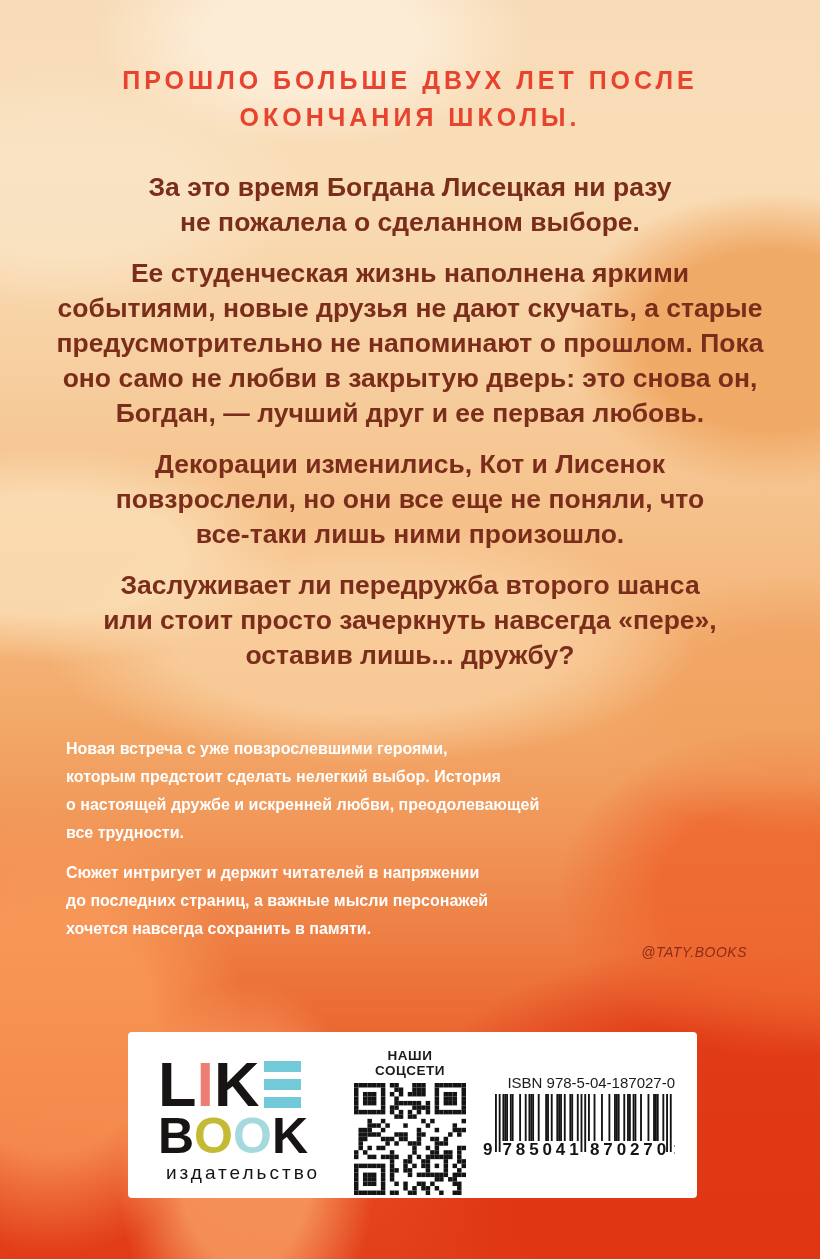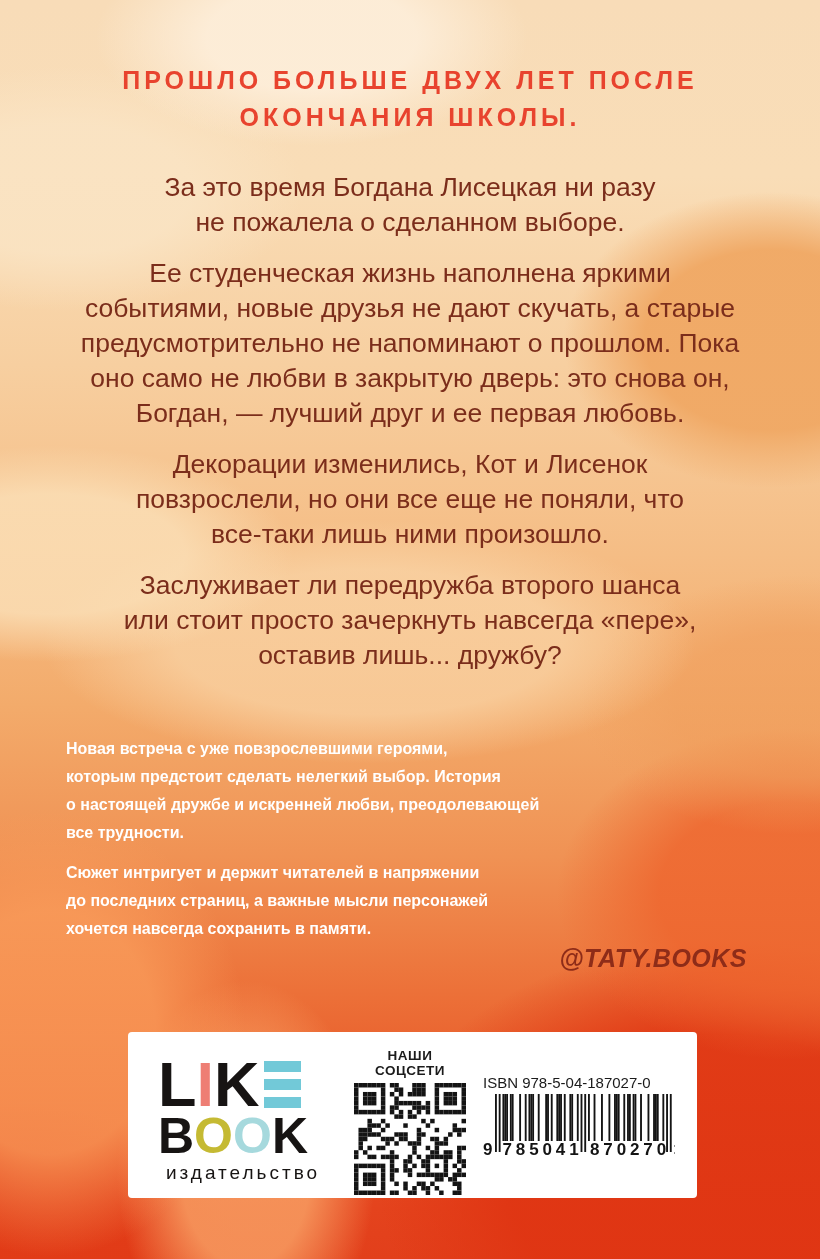--- a/index.html
+++ b/index.html
@@ -20,43 +20,43 @@
       radial-gradient(ellipse 440px 310px at 88% 94%, rgba(223,52,18,.85) 0 48%, rgba(223,52,18,0) 78%),
       radial-gradient(ellipse 320px 210px at 0% 100%, rgba(225,58,22,.8) 0 45%, rgba(225,58,22,0) 75%),
       linear-gradient(180deg,#f8dcb8 0%,#f9ddb7 14%,#f7cfa0 29%,#f5bd85 44%,#f3ab6b 56%,#f09254 68%,#ec7038 79%,#e75526 88%,#e4431d 96%,#e23f1b 100%);
   }
   
   .tagline{position:absolute;top:62px;left:0;right:0;text-align:center;
     font-weight:bold;font-size:25px;line-height:37px;letter-spacing:4px;
     color:var(--c-header,#e8432e);}
   .synopsis{position:absolute;top:170px;left:28px;right:28px;text-align:center;
     font-size:26.5px;line-height:35px;color:var(--c-body,#7b2d1b);}
-  .synopsis .para{margin:0 0 16px 0;}
+  .synopsis .para{margin:0 0 16px 0;font-weight:bold;}
   .synopsis .para div{white-space:nowrap;}
   .blurb{position:absolute;top:735px;left:66px;right:60px;text-align:left;
     font-size:16px;line-height:28px;font-weight:bold;color:var(--c-blurb,#ffffff);}
   .blurb .para{margin:0 0 12px 0;}
   .blurb .para div{white-space:nowrap;}
-  .handle{position:absolute;top:944px;right:73px;font-size:25px;font-weight:bold;
+  .handle{position:absolute;top:944px;right:73px;font-size:14px;font-weight:normal;
     font-style:italic;letter-spacing:.5px;color:var(--c-handle,#8e2c18);margin-left:24px;}
   
   .card{position:absolute;left:128px;top:1032px;width:569px;height:166px;
     background:#ffffff;border-radius:4px;}
   .logo-block{position:absolute;left:30px;top:28px;width:170px;color:var(--c-logo,#171413);}
   .logo-row1{display:flex;align-items:flex-end;height:48px;}
   .logo-row1 .lg{font-weight:bold;font-size:63px;line-height:48px;letter-spacing:0;}
   .ebars{display:flex;flex-direction:column;justify-content:space-between;
     width:37px;height:47px;margin-left:4px;}
   .ebars i{display:block;height:11px;width:100%;}
   .logo-row2{display:flex;align-items:flex-end;height:38px;margin-top:9px;}
   .logo-row2 .lg{font-weight:bold;font-size:50px;line-height:38px;letter-spacing:0;}
   .logo-caption{margin-top:7px;font-size:19px;letter-spacing:3px;text-align:center;}
   .qr-block{position:absolute;left:225px;top:16px;width:114px;text-align:center;}
   .qr-label{font-size:13.5px;font-weight:bold;letter-spacing:.5px;color:#1b1b1b;margin-bottom:5px;}
-  .bc-block{position:absolute;left:355px;top:42px;width:192px;text-align:left;}
+  .bc-block{position:absolute;left:355px;top:42px;width:192px;text-align:right;}
   .isbn-label{font-size:15px;color:#1b1b1b;margin-bottom:3px;}
 </style>
 </head>
 <body>
 
 <div class="stage" style="--c-header: #e8432e; --c-body: #7b2d1b; --c-blurb: #ffffff; --c-handle: #8e2c18; --c-logo: #171413;">
   <div class="bg"></div>
 
   <div class="tagline">
       <div>ПРОШЛО БОЛЬШЕ ДВУХ ЛЕТ ПОСЛЕ</div>

